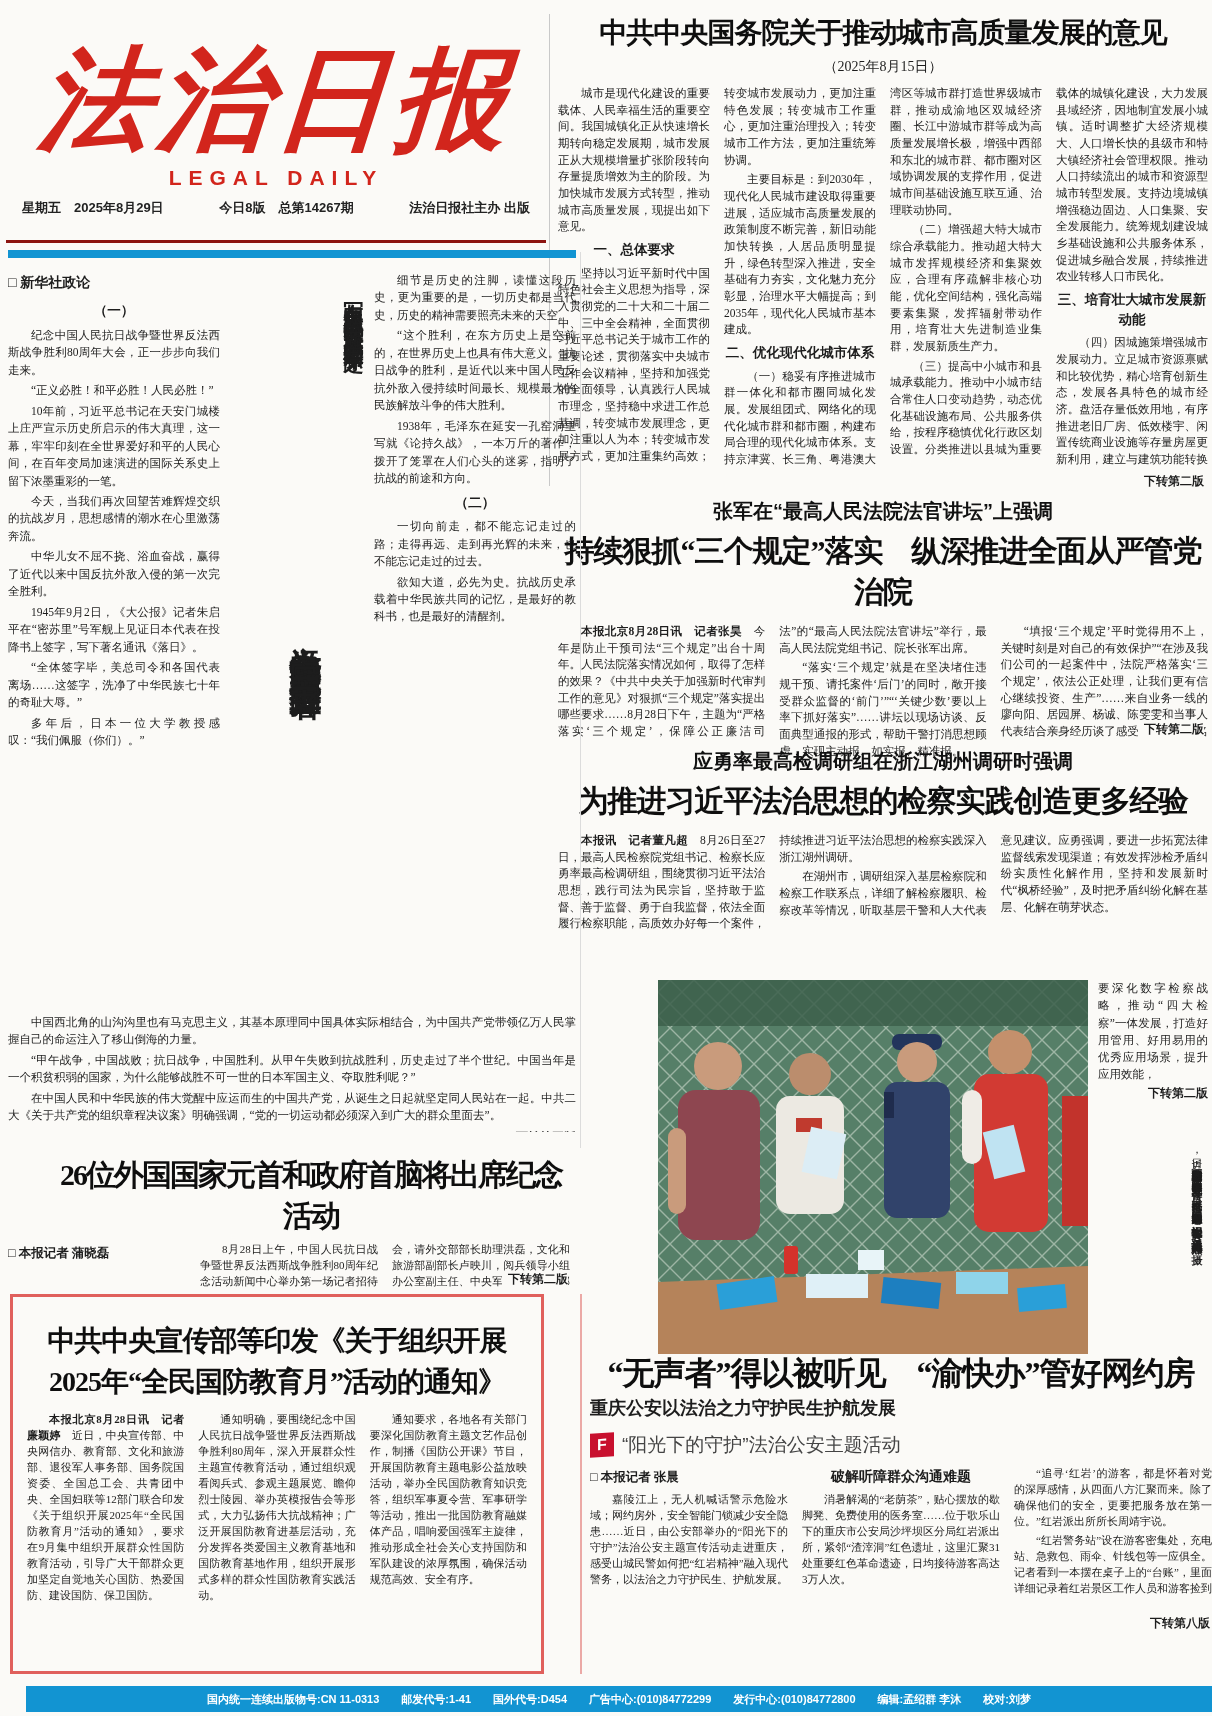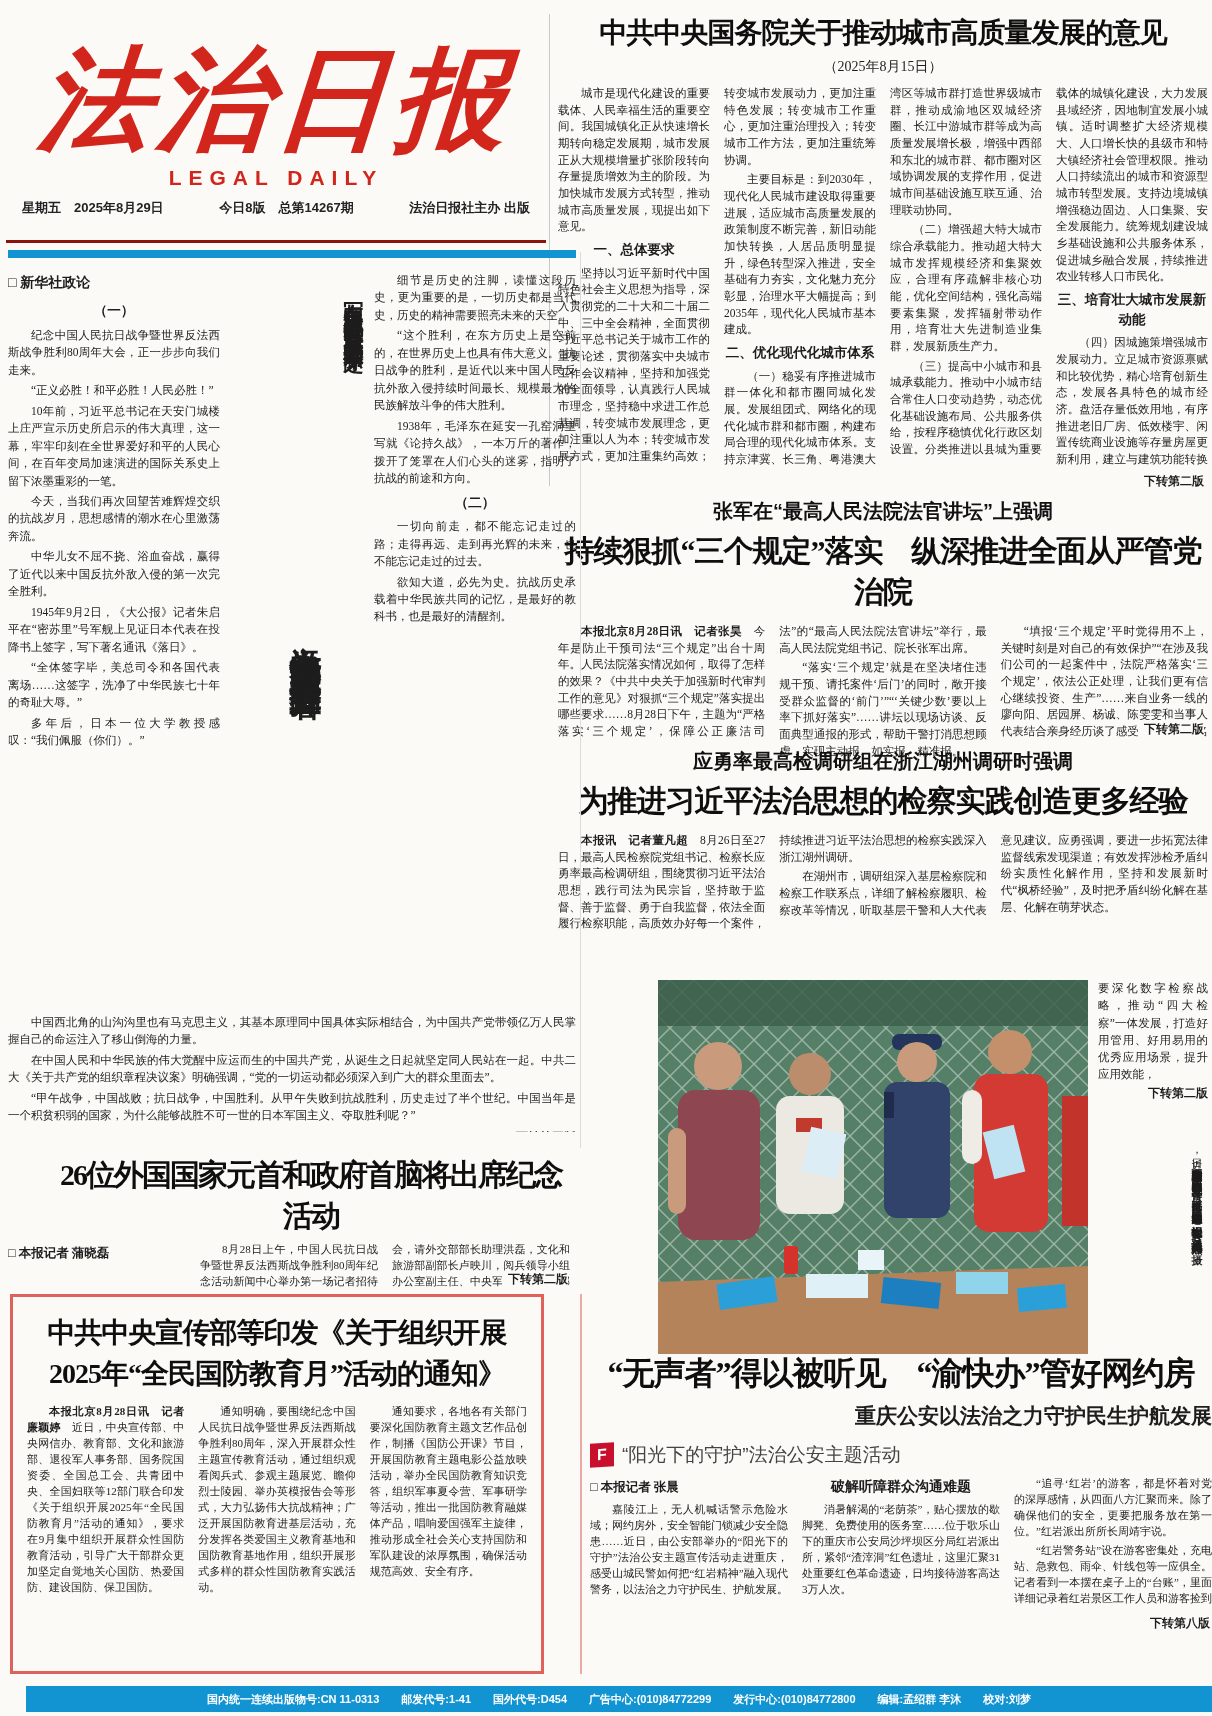--- a/index.html
+++ b/index.html
@@ -62,27 +62,27 @@
         font-size:20px;font-weight:bold;letter-spacing:2px;padding-top:14px;}
   .xtag{font-weight:bold;font-size:14px;margin-bottom:8px;
         font-family:"Liberation Sans","DejaVu Sans",sans-serif;}
   .xbottom{height:118px;overflow:hidden;font-size:11.5px;line-height:1.52;}
   
   .jinian{left:8px;top:1152px;width:562px;height:136px;}
   .jinian .headline{font-size:30px;letter-spacing:-2px;margin-top:3px;margin-left:44px;}
   .jinian .cols3{margin-top:5px;height:56px;font-size:11px;}
   
   .redbox{left:10px;top:1294px;width:534px;height:380px;border:3px solid #e0605c;
-          padding:16px 14px;box-sizing:border-box;background:#fbfaf7;}
+          padding:24px 14px;box-sizing:border-box;background:#fbfaf7;}
   .redbox .headline{font-size:28px;line-height:1.45;letter-spacing:-1px;}
   .redbox .cols3{margin-top:10px;height:248px;font-size:11px;}
   
   .cq{left:590px;top:1352px;width:622px;height:280px;}
   .cq .headline{font-size:32px;letter-spacing:-1px;}
-  .cq .subhead{text-align:right;font-size:21px;font-weight:bold;margin-top:6px;
+  .cq .subhead{text-align:left;font-size:18px;font-weight:bold;
                font-family:"Liberation Sans","DejaVu Sans",sans-serif;}
   .program{display:flex;align-items:center;gap:8px;margin-top:12px;}
   .flogo{width:24px;height:24px;background:#c8102e;color:#fff;font-weight:900;font-size:16px;
          display:flex;align-items:center;justify-content:center;transform:skewY(-4deg);
          font-family:"Liberation Sans","DejaVu Sans",sans-serif;}
   .program-label{font-size:19px;color:#444;font-family:"Liberation Sans","DejaVu Sans",sans-serif;}
   .cq .cols3{margin-top:8px;height:138px;font-size:11px;}
   
   .vr1{left:549px;top:14px;width:1px;height:472px;background:#c9c9c9;}
   .vr2{left:580px;top:252px;width:1px;height:896px;background:#dcdcdc;}
@@ -229,22 +229,22 @@
             <p class="para">“这个胜利，在东方历史上是空前的，在世界历史上也具有伟大意义。”抗日战争的胜利，是近代以来中国人民反抗外敌入侵持续时间最长、规模最大的民族解放斗争的伟大胜利。</p>
             <p class="para">1938年，毛泽东在延安一孔窑洞里写就《论持久战》，一本万斤的著作，拨开了笼罩在人们心头的迷雾，指明了抗战的前途和方向。</p>
             <div class="sec-head">（二）</div>
             <p class="para">一切向前走，都不能忘记走过的路；走得再远、走到再光辉的未来，也不能忘记走过的过去。</p>
             <p class="para">欲知大道，必先为史。抗战历史承载着中华民族共同的记忆，是最好的教科书，也是最好的清醒剂。</p>
           </div>
       </div>
     </div>
     <div class="xbottom">
         <p class="para">中国西北角的山沟沟里也有马克思主义，其基本原理同中国具体实际相结合，为中国共产党带领亿万人民掌握自己的命运注入了移山倒海的力量。</p>
+        <p class="para">“甲午战争，中国战败；抗日战争，中国胜利。从甲午失败到抗战胜利，历史走过了半个世纪。中国当年是一个积贫积弱的国家，为什么能够战胜不可一世的日本军国主义、夺取胜利呢？”</p>
         <p class="para">在中国人民和中华民族的伟大觉醒中应运而生的中国共产党，从诞生之日起就坚定同人民站在一起。中共二大《关于共产党的组织章程决议案》明确强调，“党的一切运动都必须深入到广大的群众里面去”。</p>
-        <p class="para">“甲午战争，中国战败；抗日战争，中国胜利。从甲午失败到抗战胜利，历史走过了半个世纪。中国当年是一个积贫积弱的国家，为什么能够战胜不可一世的日本军国主义、夺取胜利呢？”</p>
         <div class="jump">下转第三版</div>
       </div>
   </section>
 
   <div class="abs vr2"></div>
 
   <section class="abs jinian">
     <div class="headline">26位外国国家元首和政府首脑将出席纪念活动</div>
     <div class="cols3">
         <div class="byline-row">□ 本报记者 蒲晓磊</div>

